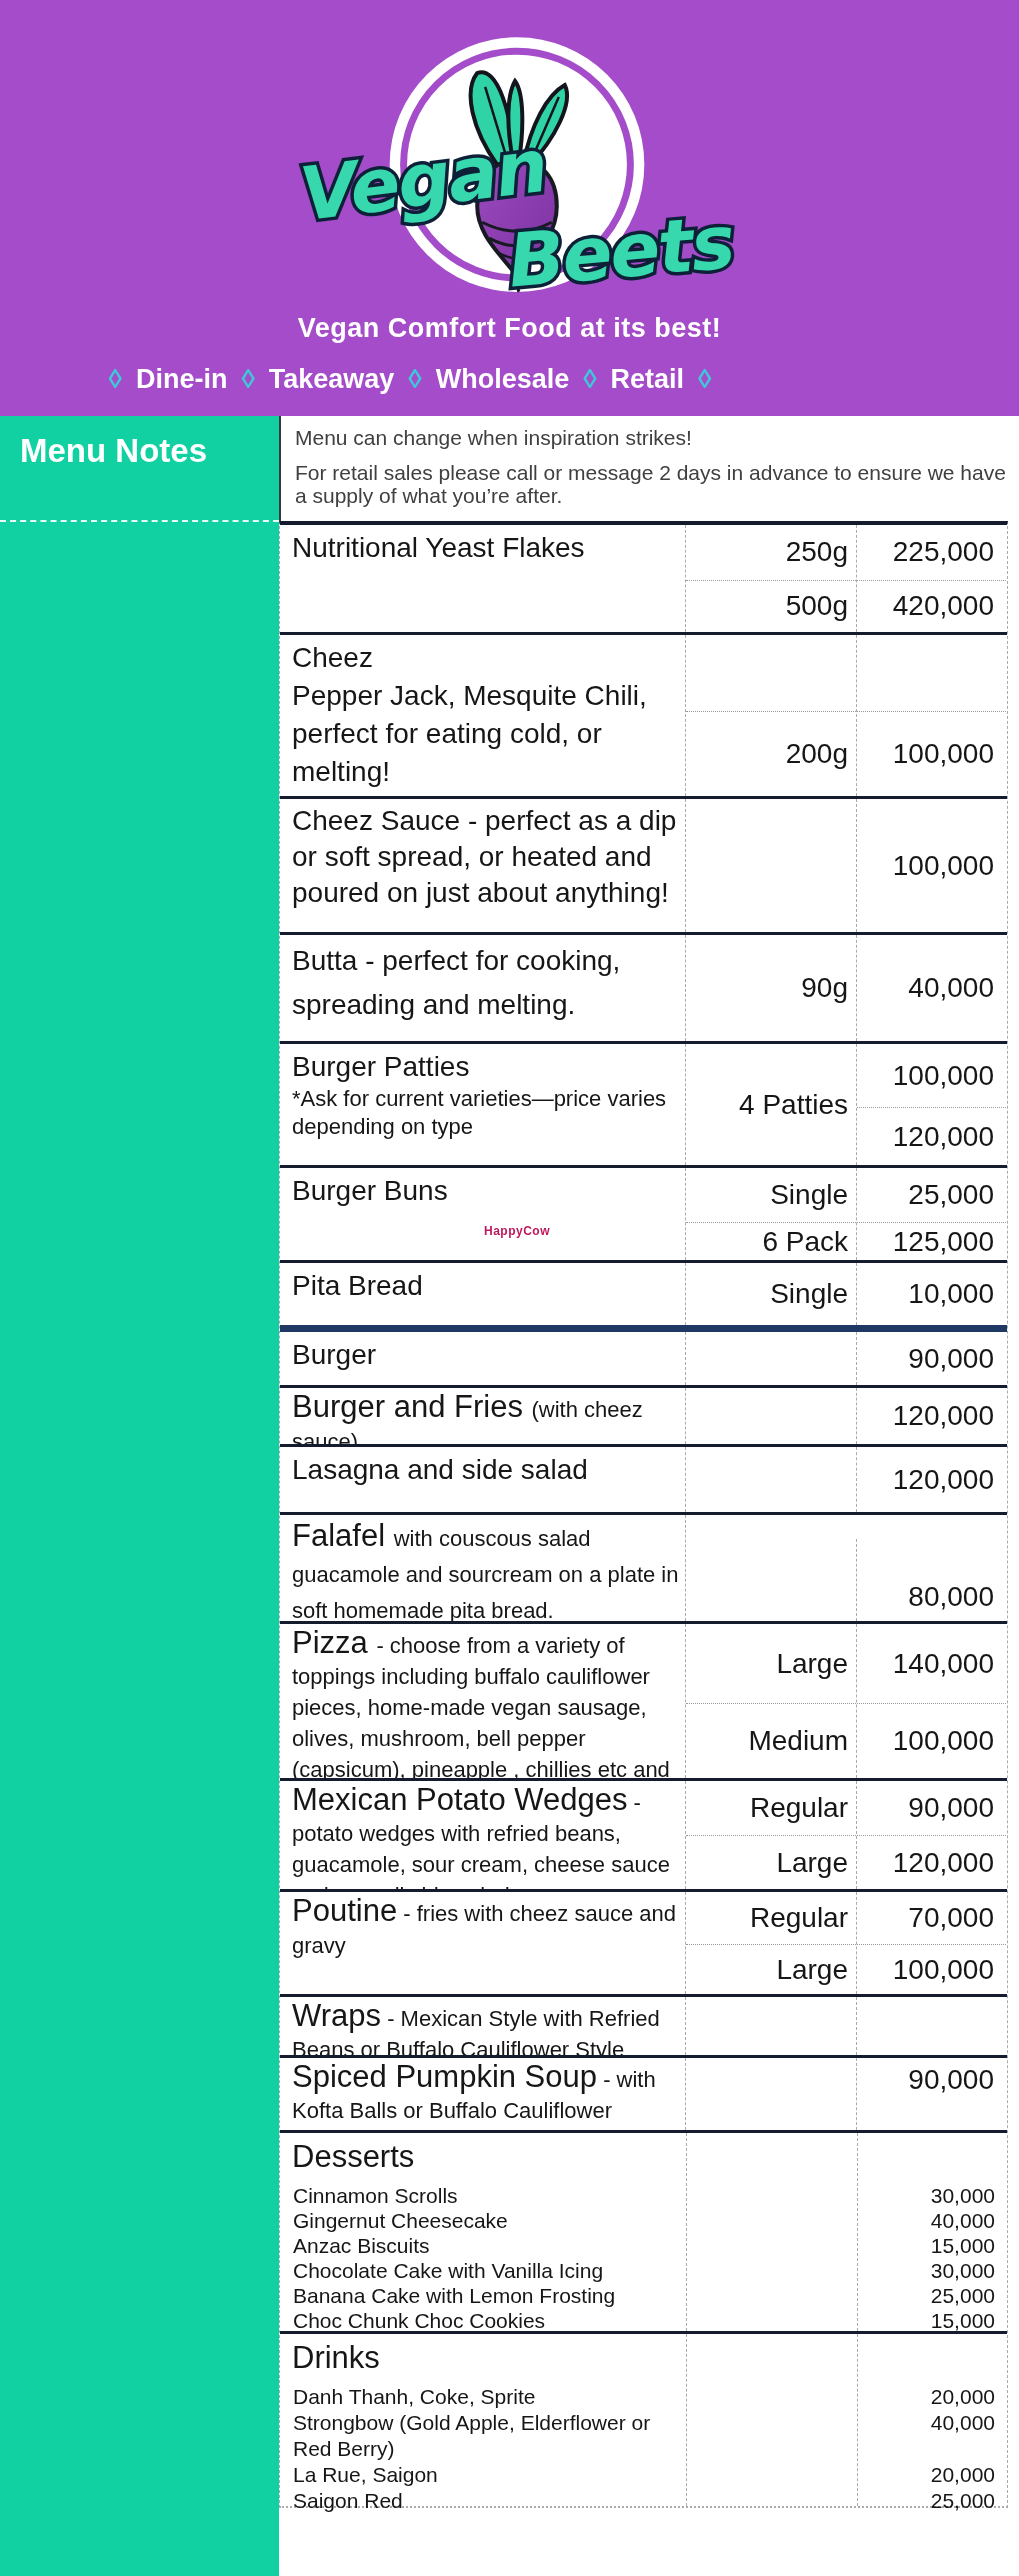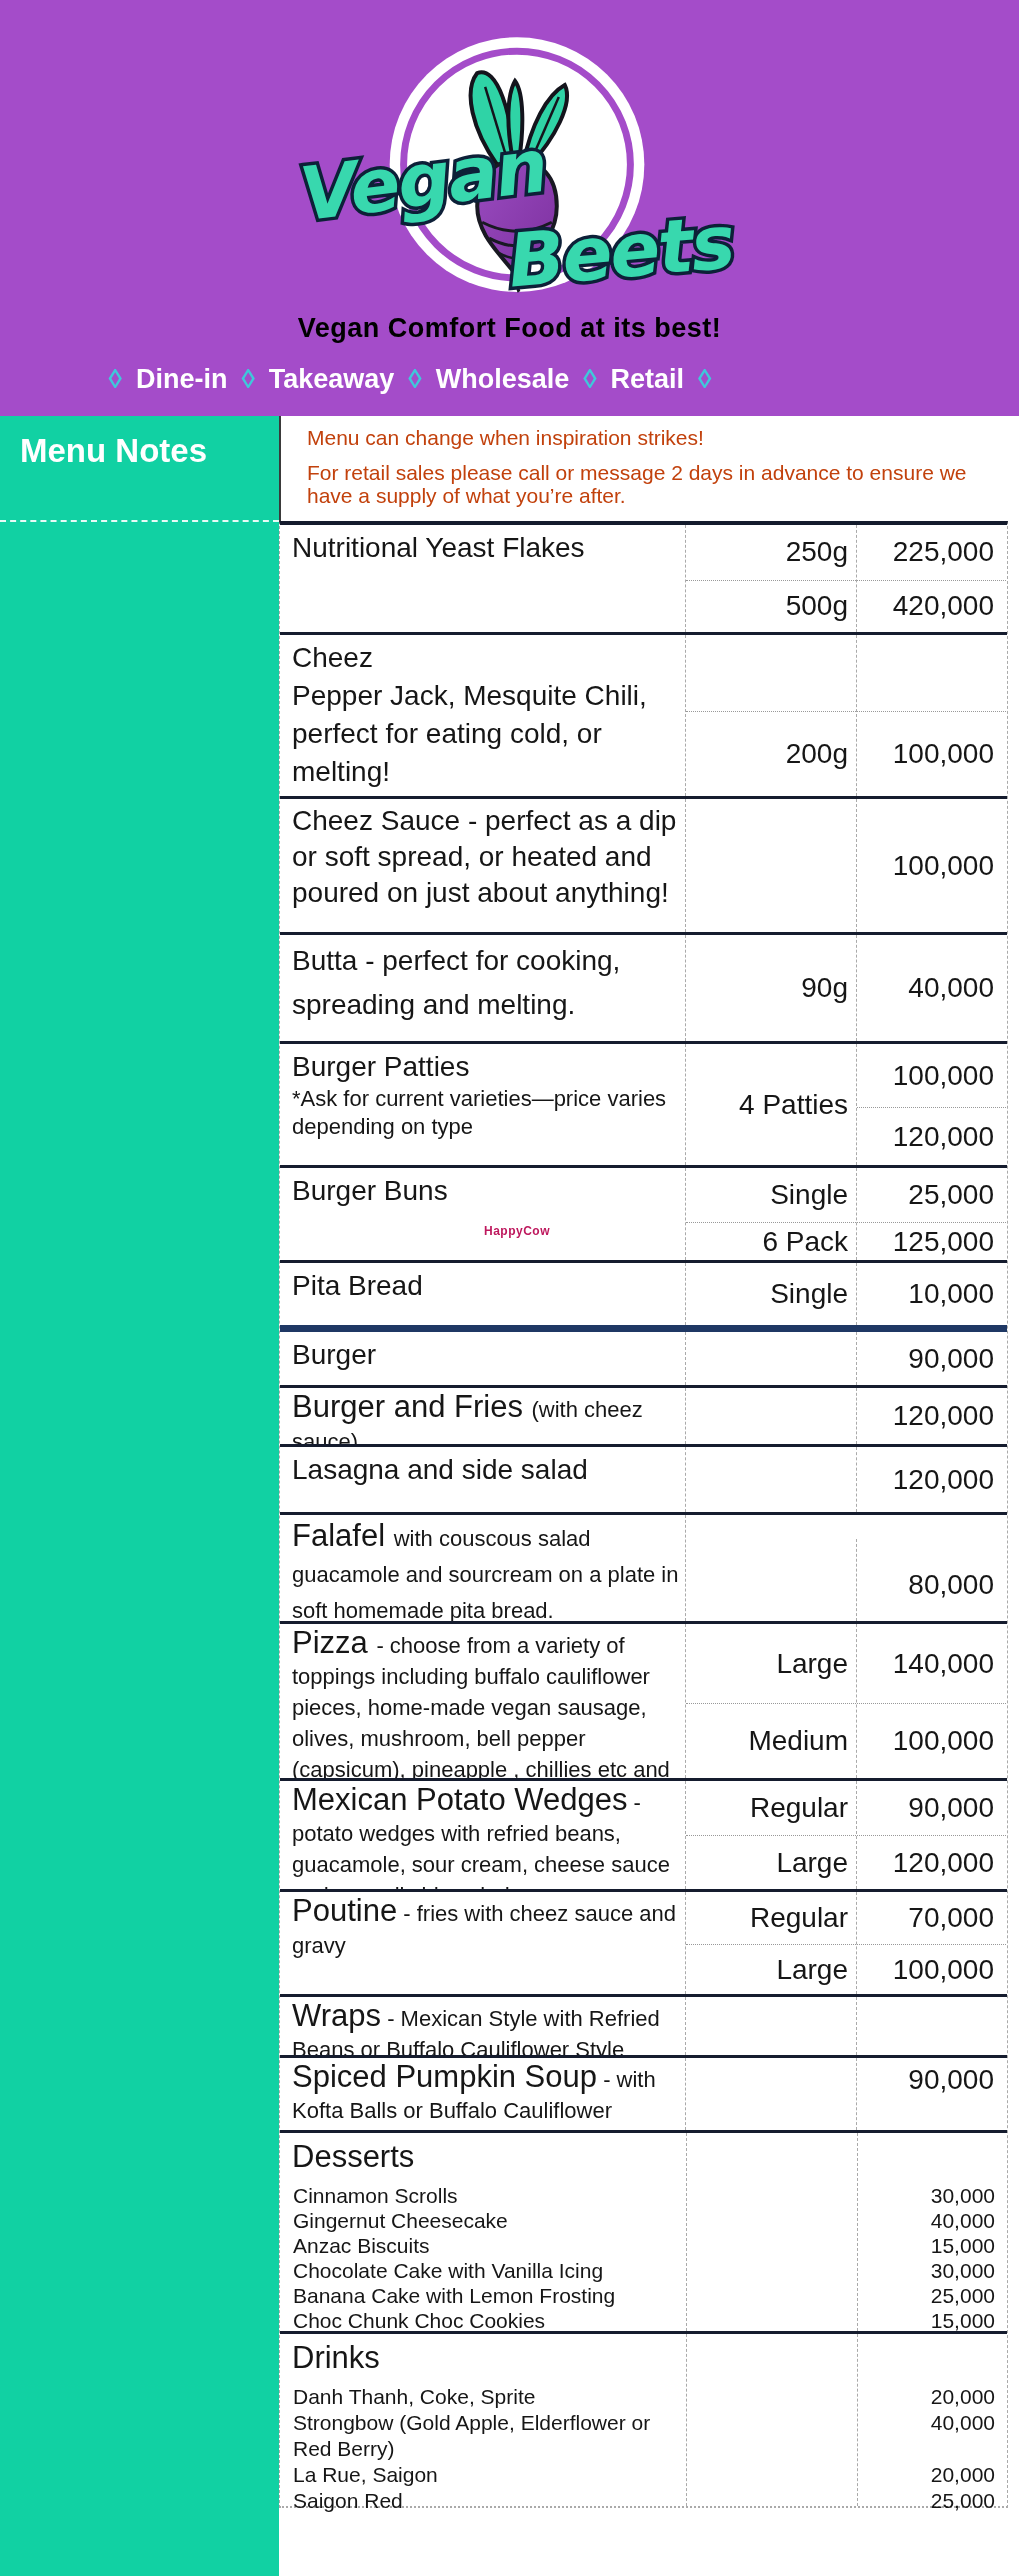--- a/index.html
+++ b/index.html
@@ -3,33 +3,33 @@
 <meta charset="utf-8">
 <style>
   html,body{margin:0;padding:0;background:#e8e8e8;}
   .page{position:relative;width:1019px;height:2576px;background:#ffffff;margin:0 auto;
         font-family:"Liberation Sans",sans-serif;color:#161616;overflow:hidden;}
   
   .header{position:absolute;left:0;top:0;width:1019px;height:416px;background:var(--purple,#a44cc9);}
   .logo-svg{position:absolute;left:328px;top:25px;overflow:visible;}
   .script{font-family:"DejaVu Sans",sans-serif;font-style:italic;font-weight:bold;
           fill:#38d8ae;stroke:#0d2038;stroke-width:7px;paint-order:stroke;letter-spacing:-2px;}
-  .tagline{position:absolute;left:0;top:313px;width:1019px;text-align:center;color:#000000;
+  .tagline{position:absolute;left:0;top:313px;width:1019px;text-align:center;color:#ffffff;
            font-size:27px;font-weight:bold;letter-spacing:0.5px;}
   .services{position:absolute;left:0;top:364px;width:820px;text-align:center;color:#fff;
             font-size:27px;font-weight:bold;}
   .services .dia{color:var(--cyan,#3fc8da);margin:0 14px;font-weight:bold;}
   
   .sidebar{position:absolute;left:0;top:416px;width:279px;height:2160px;background:var(--teal,#11d1a3);}
   .menu-notes-cell{height:104px;border-bottom:2px dashed rgba(255,255,255,.9);}
   .menu-notes-title{padding:16px 0 0 20px;color:#fff;font-size:33px;font-weight:bold;}
   
   .notes{position:absolute;left:279px;top:416px;width:741px;height:105px;background:#fff;
          border-left:2px solid #3a3a3a;box-sizing:border-box;padding:10px 14px 0 14px;}
-  .notes p{margin:0 0 12px 12px;font-size:21px;line-height:23px;color:#c2410c;}
+  .notes p{margin:0 0 12px 0;font-size:21px;line-height:23px;color:#404040;}
   
   .menu-table{position:absolute;left:279px;top:521px;width:727px;box-sizing:content-box;
               border-top:4px solid #141b2d;border-left:1px dashed #aaa;border-right:1px dashed #aaa;
               border-bottom:2px dotted #aaa;background:#fff;}
   .g{display:flex;box-sizing:border-box;border-top:3px solid #151c2e;position:relative;background:#fff;}
   .g.first{border-top:none;}
   .g.thick{border-top:7px solid #1f3864;}
   .ci{width:406px;box-sizing:border-box;padding:4px 6px 2px 12px;border-right:1px dashed #aaa;position:relative;}
   .cs{width:171px;box-sizing:border-box;border-right:1px dashed #aaa;font-size:28px;}
   .cp{width:149px;box-sizing:border-box;font-size:28px;}
@@ -37,21 +37,21 @@
   .ln.lg{font-size:28px;line-height:var(--lh,37px);}
   .ln.sm{font-size:22px;line-height:28px;}
   .iwrap{line-height:var(--ilh,30px);}
   .iwrap .lg{font-size:31px;}
   .iwrap .sm{font-size:22px;}
   .cs.single,.cp.single{display:flex;justify-content:flex-end;}
   .cs.single{padding-right:8px;}
   .cp.single{padding-right:12px;}
   .pv-center{align-items:center;}
   .pv-top{align-items:flex-start;padding-top:6px;}
-  .pv-bottom{align-items:flex-end;padding-bottom:20px;margin-top:24px;}
+  .pv-bottom{align-items:flex-end;padding-bottom:8px;margin-top:24px;}
   .stack{display:flex;flex-direction:column;}
   .half{display:flex;align-items:center;justify-content:flex-end;padding-right:8px;box-sizing:border-box;}
   .cp .half{padding-right:12px;}
   .half.top{border-bottom:1px dotted #999;}
   .half.bot{flex:1;}
   .cs.center{display:flex;align-items:center;justify-content:flex-end;padding-right:8px;}
   .wm{position:absolute;left:204px;top:56px;font-size:12px;font-weight:bold;color:#be185d;letter-spacing:0.5px;}
   
   .g.list{display:block;}
   .lc1{position:relative;width:100%;height:100%;box-sizing:border-box;padding-top:4px;}

